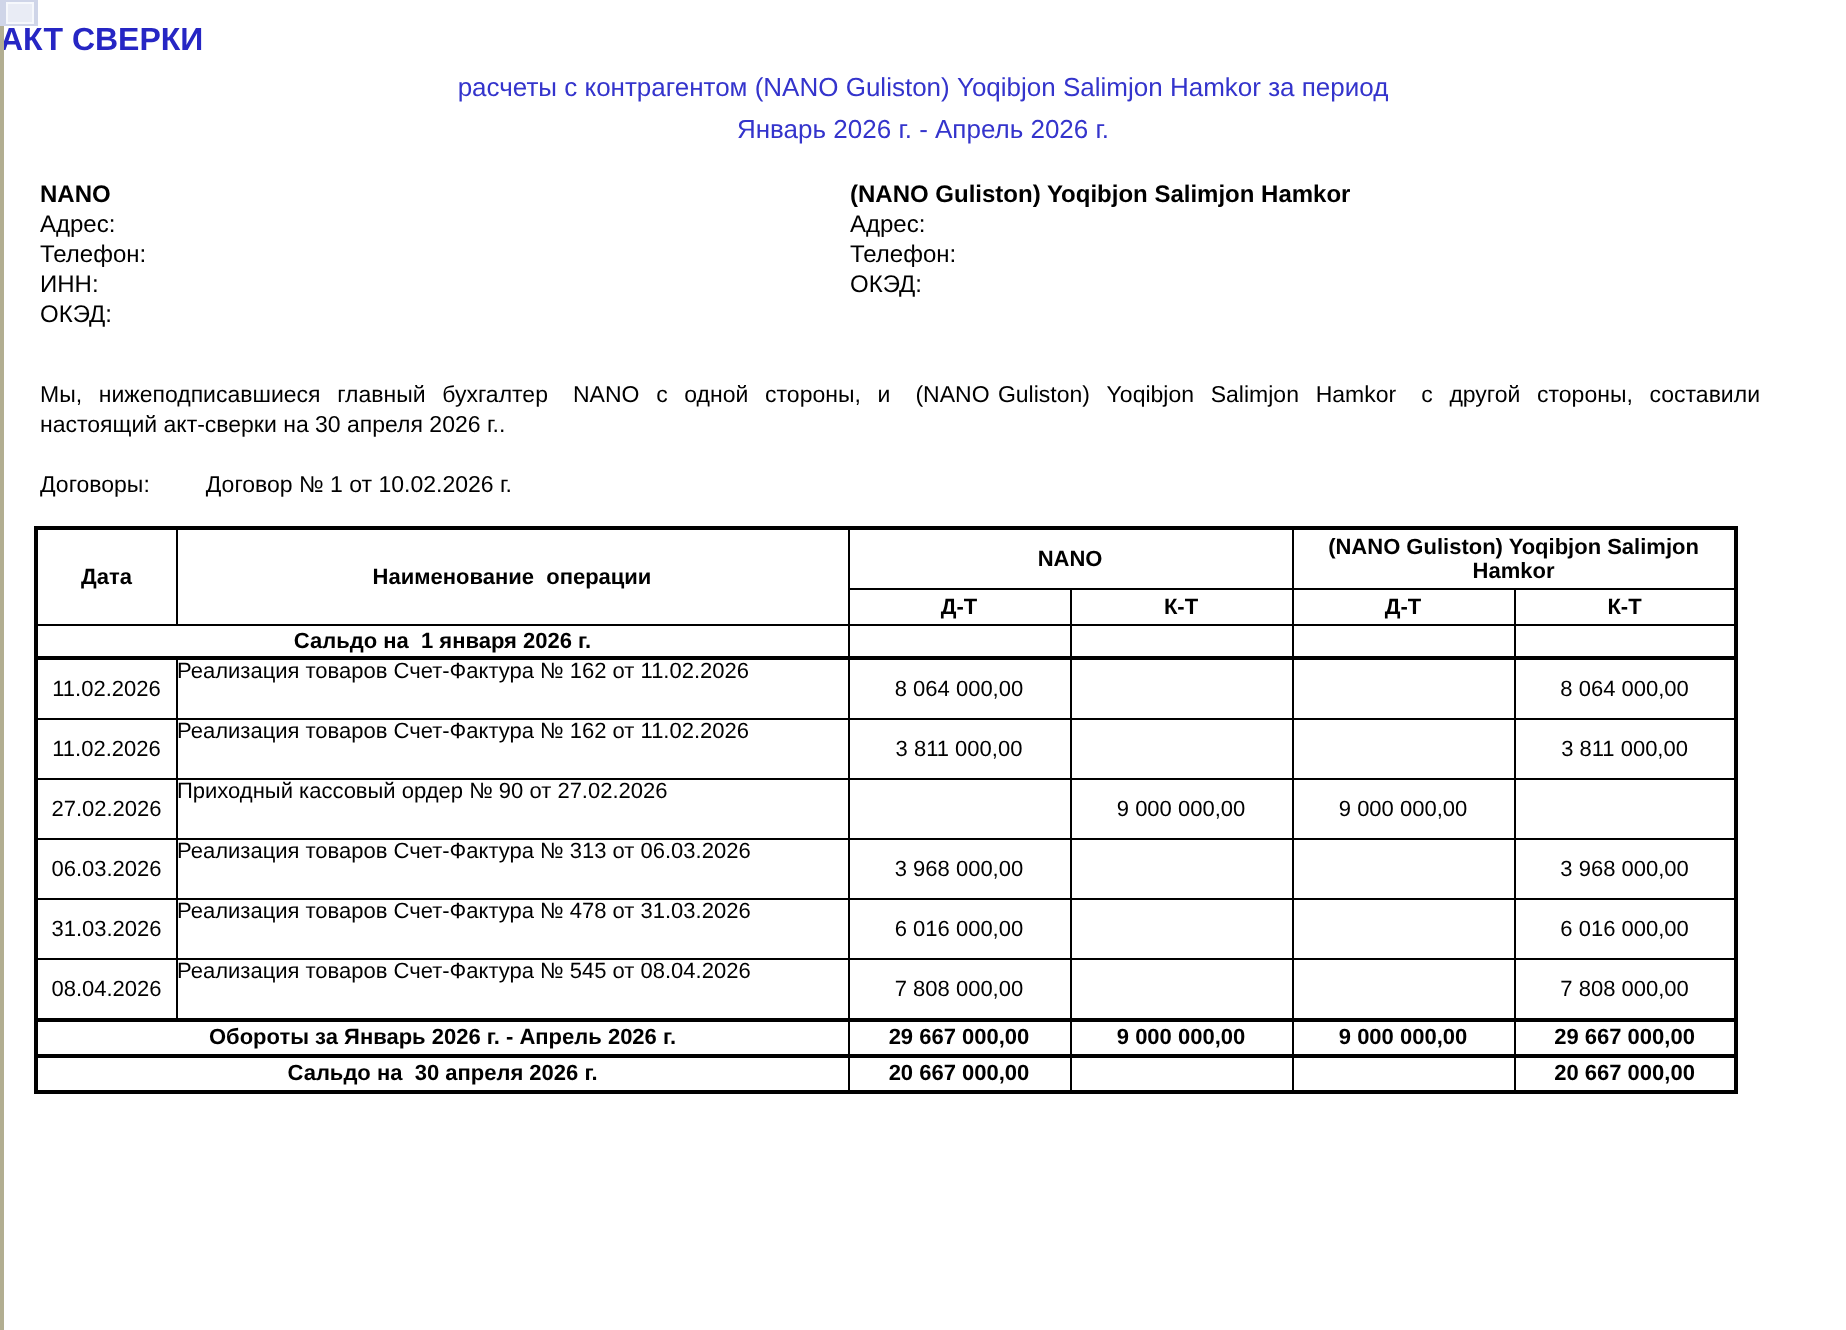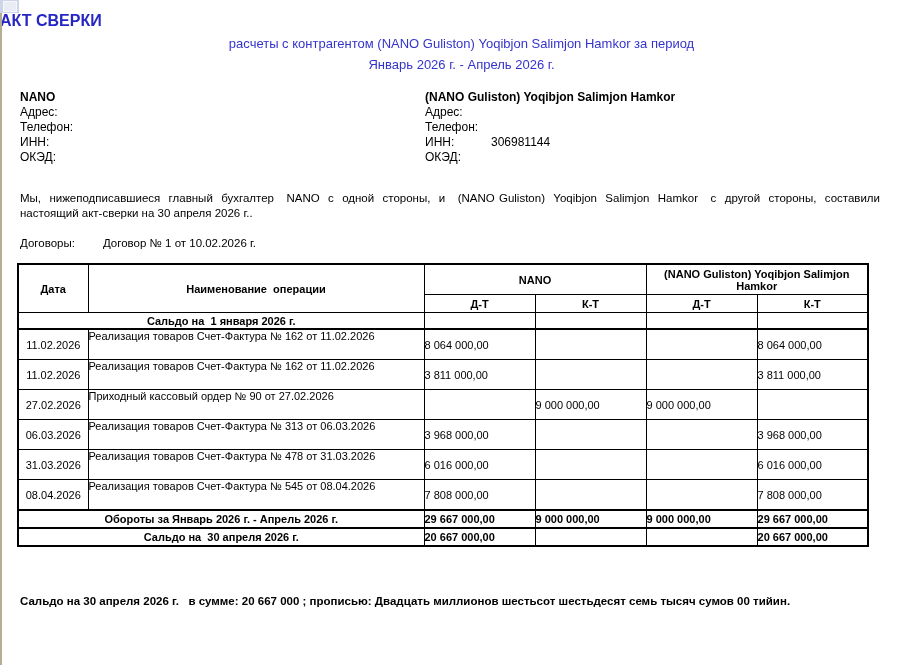--- a/index.html
+++ b/index.html
@@ -29,21 +29,21 @@
   table.recon td, table.recon th{border:1px solid #000;padding:0;overflow:hidden;}
   th.hgroup{height:29px;font-weight:bold;text-align:center;vertical-align:middle;font-size:11px;padding:0 4px;}
   th.hsub{height:17px;font-weight:bold;text-align:center;vertical-align:middle;border-bottom:2px solid #000;margin-left:32px;}
   th.hdate, th.hop{font-weight:bold;text-align:center;vertical-align:middle;border-bottom:2px solid #000;}
   .prewrap{white-space:pre-wrap;}
   tr.opening td{height:15px;border-bottom:2px solid #000;}
   td.sum-label{font-weight:bold;text-align:center;vertical-align:middle;}
   tr.datarow td{height:29px;}
   td.date-cell{text-align:center;vertical-align:middle;}
   td.op-cell{text-align:left;vertical-align:top;padding:1px 4px 0 4px;line-height:13px;}
-  td.amt{font-variant-numeric:tabular-nums;text-align:left;vertical-align:middle;padding-right:6px;}
+  td.amt{font-variant-numeric:tabular-nums;text-align:center;vertical-align:middle;padding-right:6px;}
   tr.turnover td, tr.closing td{height:16px;border-top:2px solid #000;font-weight:bold;}
   tr.turnover td.amt, tr.closing td.amt{font-weight:bold;}
 
   .summary{margin:17px 20px 0 20px;font-weight:bold;font-size:11.5px;line-height:15px;white-space:pre-wrap;}
 </style>
 </head>
 <body>
 
 <div class="edge-line"></div>
 <div class="corner-icon">
@@ -59,21 +59,20 @@
     <div class="org-line org-name">NANO</div>
     <div class="org-line"><span class="lbl">Адрес:</span></div>
     <div class="org-line"><span class="lbl">Телефон:</span></div>
     <div class="org-line"><span class="lbl">ИНН:</span><span></span></div>
     <div class="org-line"><span class="lbl">ОКЭД:</span><span></span></div>
   </div>
   <div class="org">
     <div class="org-line org-name">(NANO Guliston) Yoqibjon Salimjon Hamkor</div>
     <div class="org-line"><span class="lbl">Адрес:</span></div>
     <div class="org-line"><span class="lbl">Телефон:</span></div>
-    <div class="org-line"><span class="lbl">ИНН:</span><span>306981144</span></div>
     <div class="org-line"><span class="lbl">ОКЭД:</span><span></span></div>
   </div>
 </div>
 
 <div class="intro">Мы,  нижеподписавшиеся  главный  бухгалтер   NANO  с  одной  стороны,  и   (NANO Guliston)  Yoqibjon  Salimjon  Hamkor   с  другой  стороны,  составили  настоящий акт-сверки на 30 апреля 2026 г..</div>
 
 <div class="contracts">
   <span>Договоры:</span><span class="val">Договор № 1 от 10.02.2026 г.</span>
 </div>
 
@@ -165,14 +164,13 @@
     <td class="sum-label prewrap" colspan="2">Сальдо на  30 апреля 2026 г.</td>
     <td class="amt">20 667 000,00</td>
     <td class="amt"></td>
     <td class="amt"></td>
     <td class="amt">20 667 000,00</td>
   </tr>
 </tbody>
   </table>
 
 <div class="summary">
-  <div>Сальдо на 30 апреля 2026 г.   в сумме: 20 667 000 ; прописью: Двадцать миллионов шестьсот шестьдесят семь тысяч сумов 00 тийин.</div>
 </div>
 
 </body></html>

